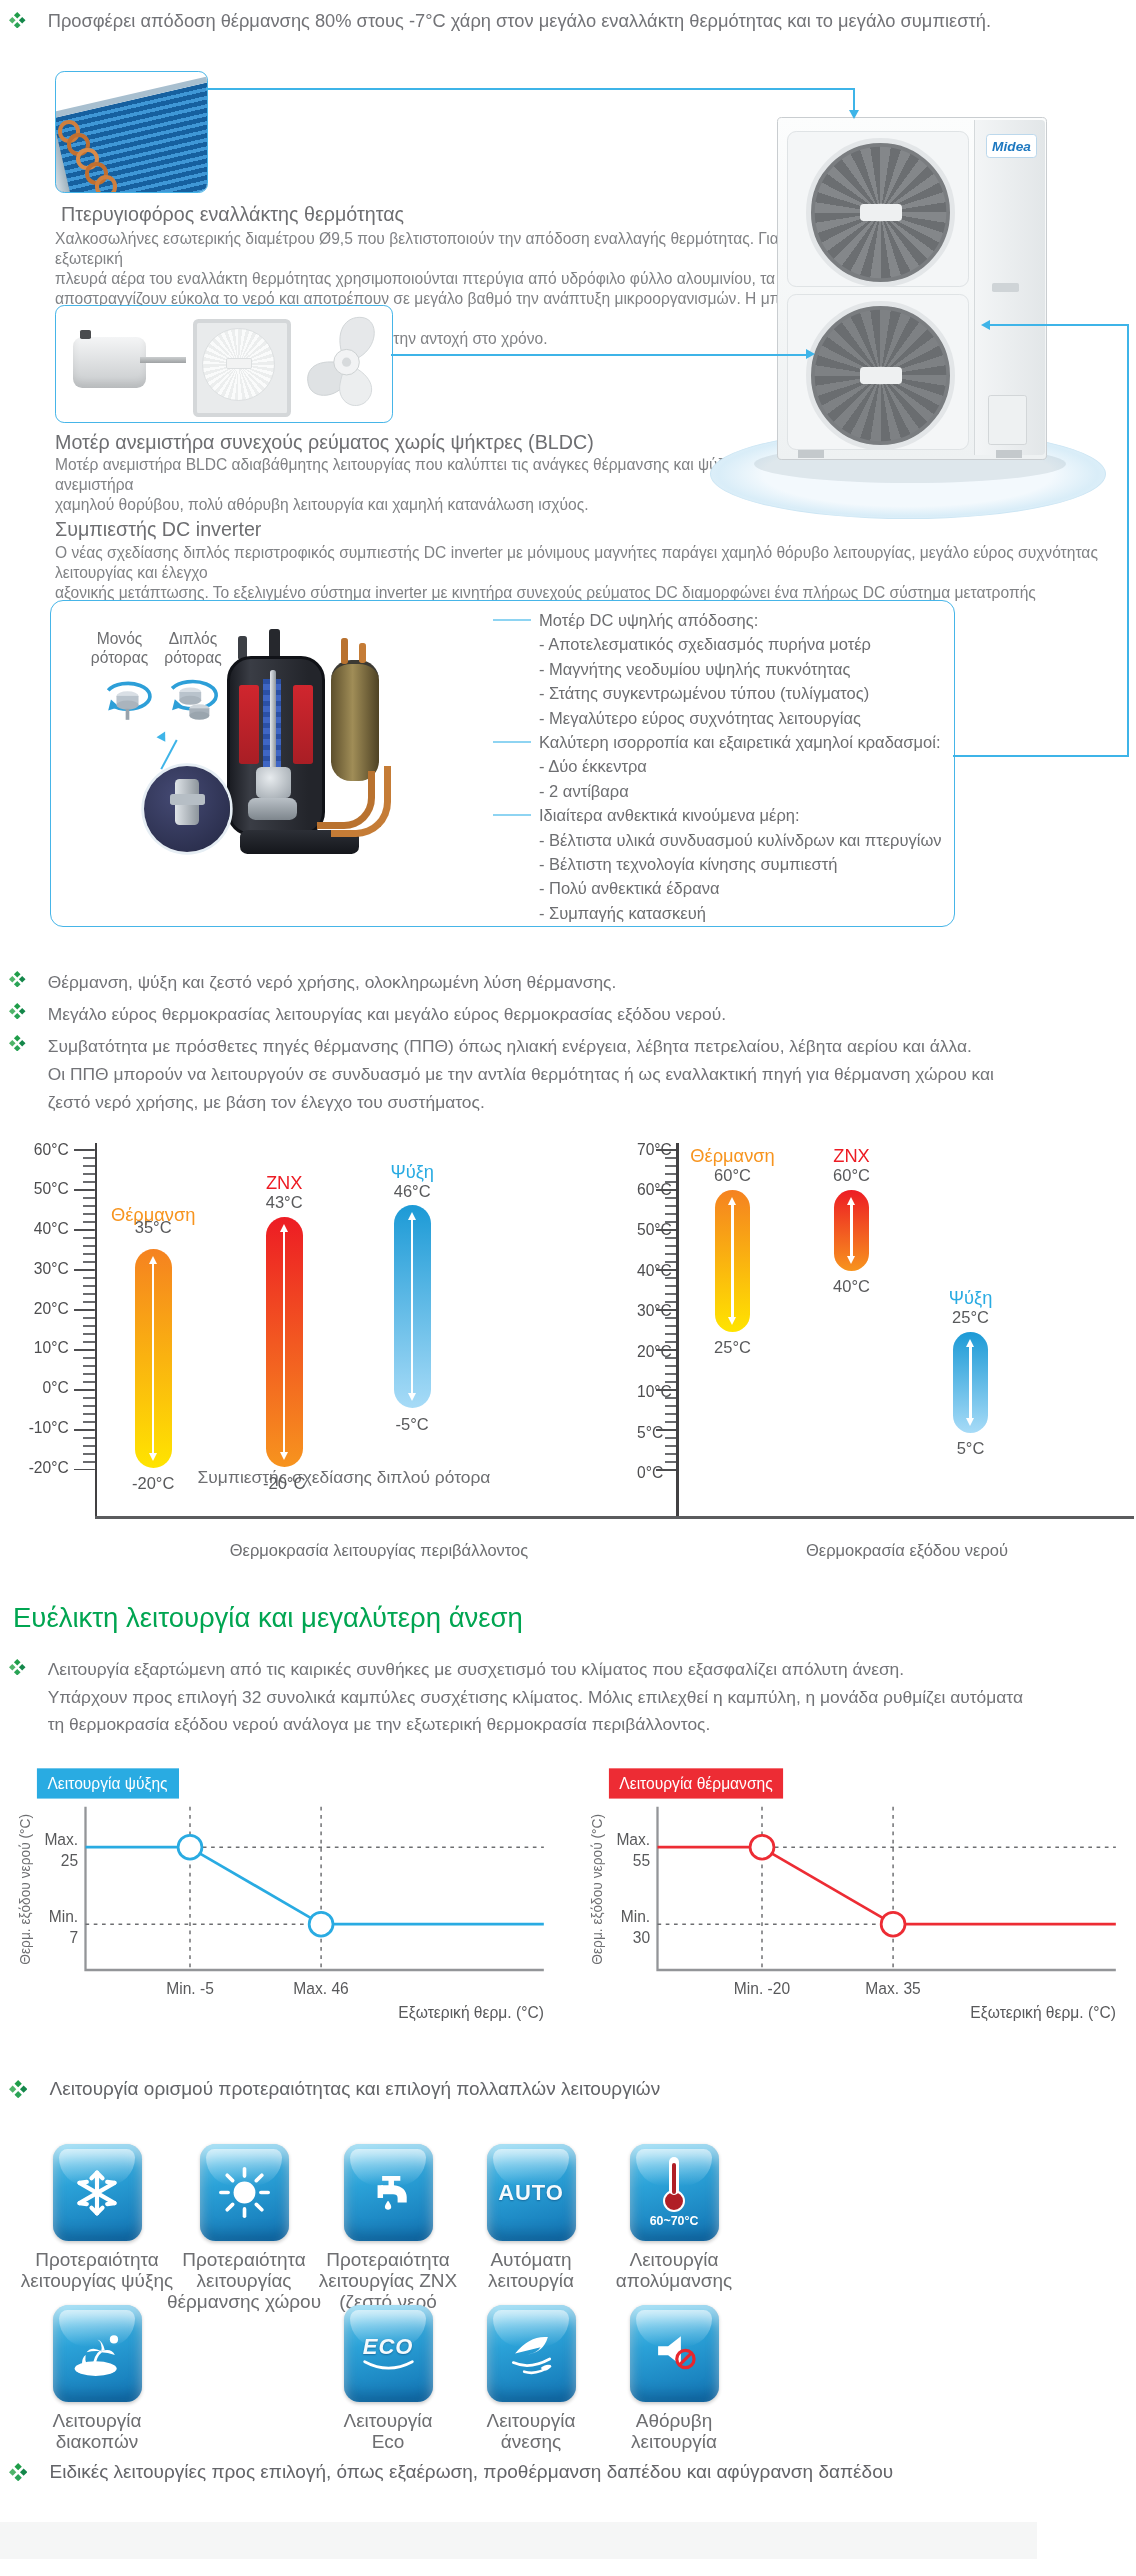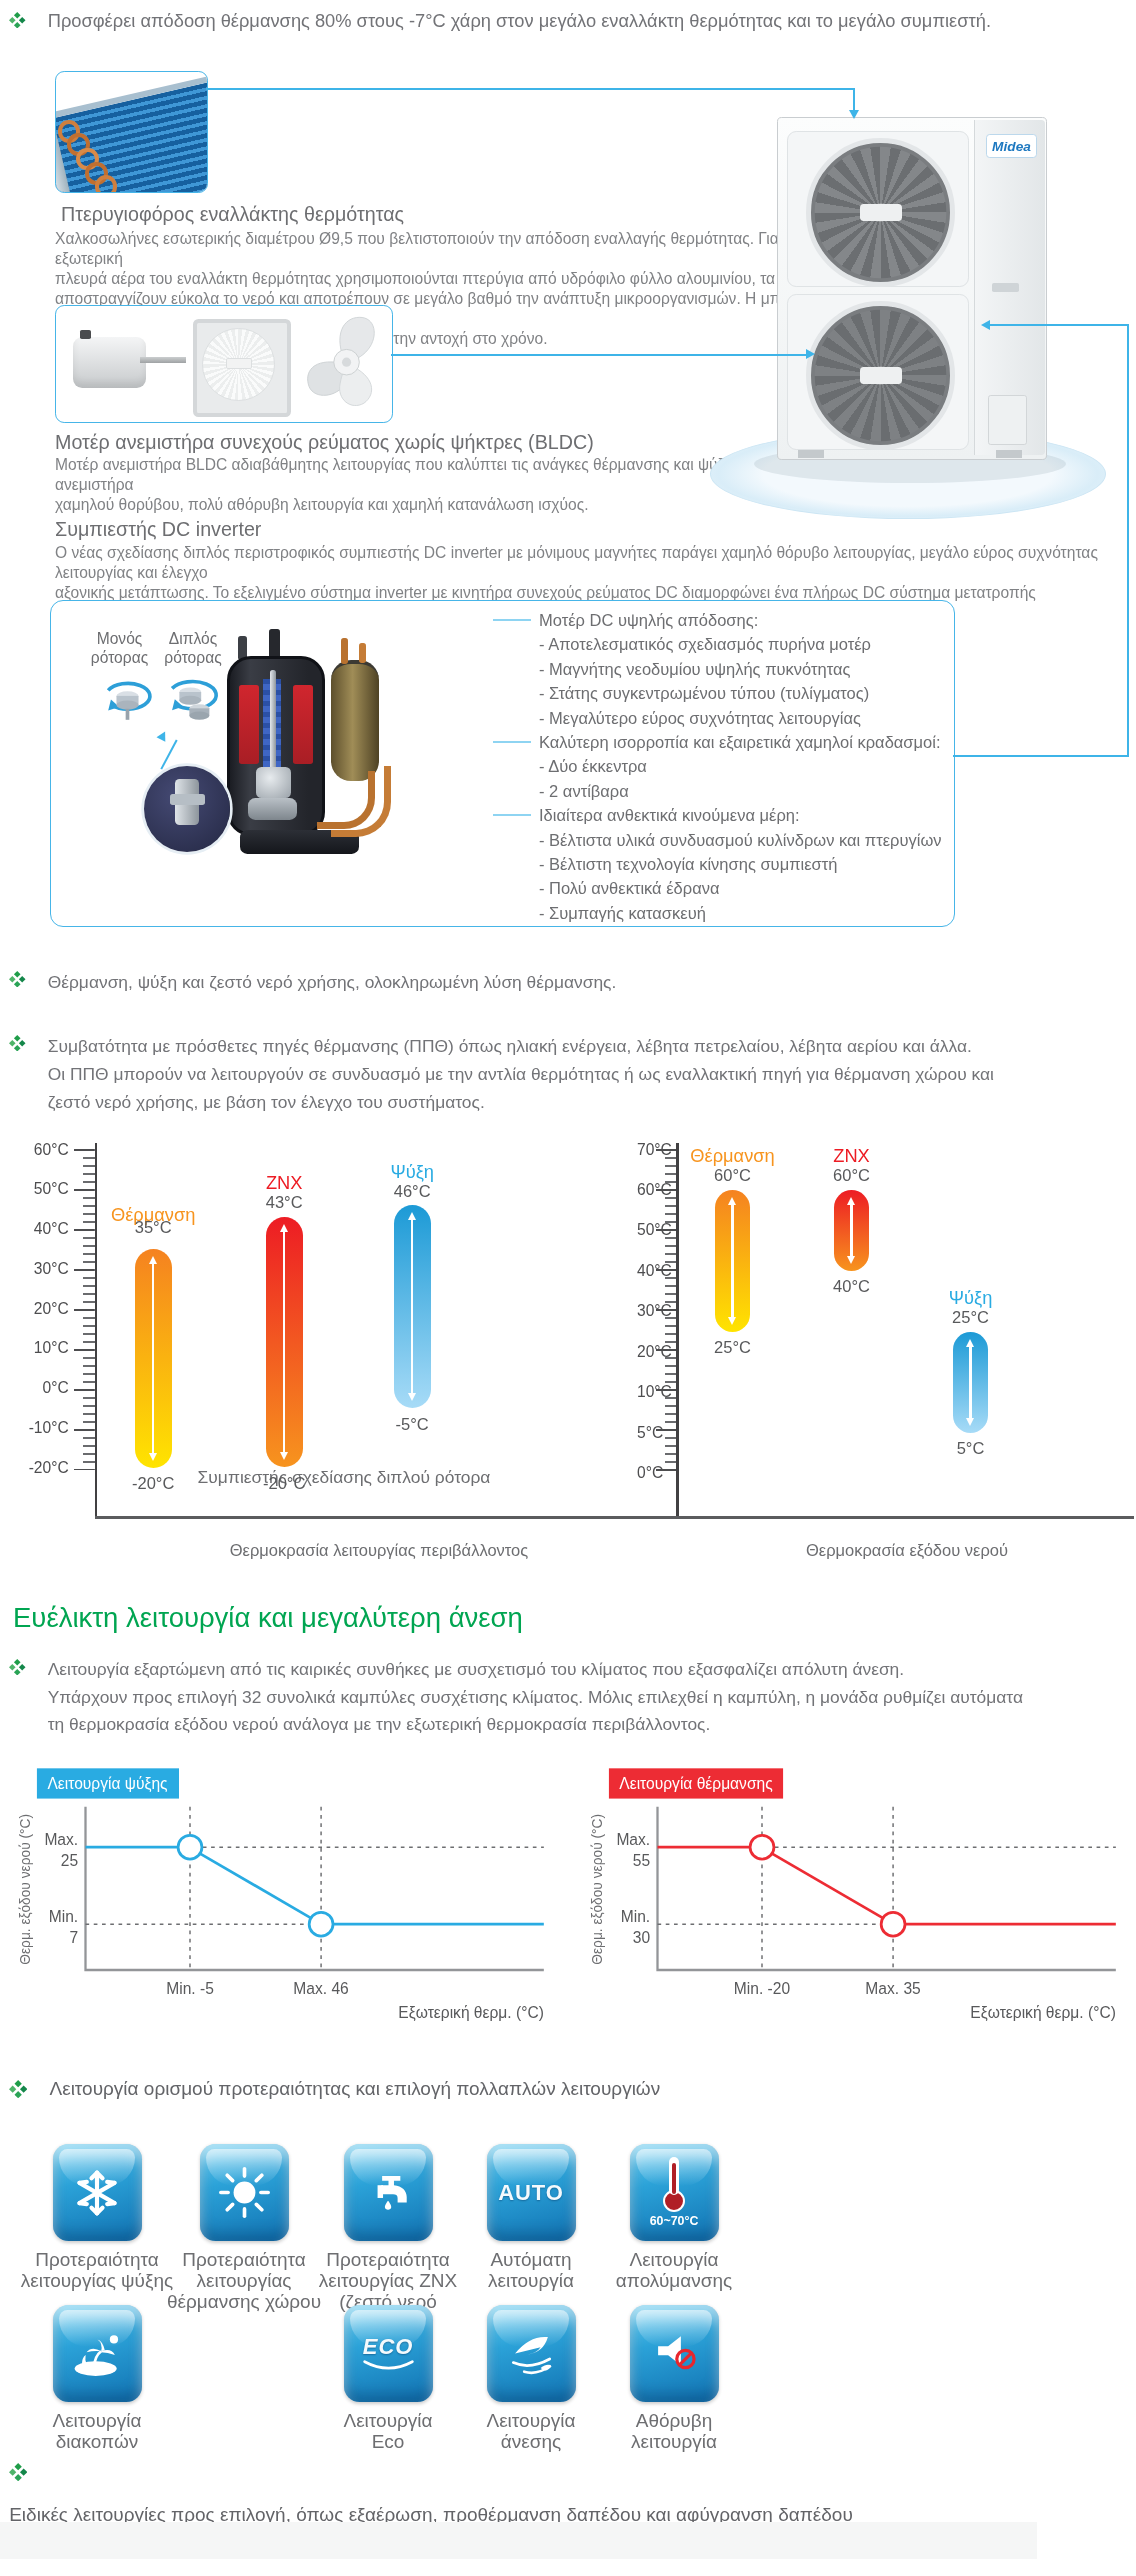--- a/index.html
+++ b/index.html
@@ -222,20 +222,31 @@
     <svg class="dmd" width="16.5" height="16.5" viewBox="0 0 20 20">
         <g>
           <polygon points="10,0 14,4 10,8 6,4" fill="#1f9d49"></polygon>
           <polygon points="4,6 8,10 4,14 0,10" fill="#4fb46a"></polygon>
           <polygon points="16,6 20,10 16,14 12,10" fill="#14874a"></polygon>
           <polygon points="10,12 14,16 10,20 6,16" fill="#2aa356"></polygon>
         </g>
       </svg>
     <span class="pre">Θέρμανση, ψύξη και ζεστό νερό χρήσης, ολοκληρωμένη λύση θέρμανσης.</span>
   </div>
+  <div class="bullet-row b19" style="left:9.2px;top:1000px;width:1109px;">
+    <svg class="dmd" width="16.5" height="16.5" viewBox="0 0 20 20">
+        <g>
+          <polygon points="10,0 14,4 10,8 6,4" fill="#1f9d49"></polygon>
+          <polygon points="4,6 8,10 4,14 0,10" fill="#4fb46a"></polygon>
+          <polygon points="16,6 20,10 16,14 12,10" fill="#14874a"></polygon>
+          <polygon points="10,12 14,16 10,20 6,16" fill="#2aa356"></polygon>
+        </g>
+      </svg>
+    <span class="pre">Μεγάλο εύρος θερμοκρασίας λειτουργίας και μεγάλο εύρος θερμοκρασίας εξόδου νερού.</span>
+  </div>
   <div class="bullet-row b19" style="left:9.2px;top:1032px;width:1109px;">
     <svg class="dmd" width="16.5" height="16.5" viewBox="0 0 20 20">
         <g>
           <polygon points="10,0 14,4 10,8 6,4" fill="#1f9d49"></polygon>
           <polygon points="4,6 8,10 4,14 0,10" fill="#4fb46a"></polygon>
           <polygon points="16,6 20,10 16,14 12,10" fill="#14874a"></polygon>
           <polygon points="10,12 14,16 10,20 6,16" fill="#2aa356"></polygon>
         </g>
       </svg>
     <span class="pre">Συμβατότητα με πρόσθετες πηγές θέρμανσης (ΠΠΘ) όπως ηλιακή ενέργεια, λέβητα πετρελαίου, λέβητα αερίου και άλλα.
@@ -538,21 +549,21 @@
       <svg width="51" height="51" viewBox="0 0 56 56" style="z-index:1;">
           <polygon points="10,20 21,20 35,9 35,41 21,30 10,30" fill="#fff"></polygon>
           <circle cx="40" cy="34" r="9.5" stroke="#e8262d" stroke-width="3.5" fill="none"></circle>
           <line x1="33.5" y1="40.5" x2="46.5" y2="27.5" stroke="#e8262d" stroke-width="3.5"></line>
         </svg>
     </div>
     <div class="flabel">Αθόρυβη
 λειτουργία</div>
   </div>
 
-  <div class="bullet-row b21" style="left:9.2px;top:2460px;width:1109px;flex-direction:column;">
+  <div class="bullet-row b21" style="left:9.2px;top:2460px;width:1109px;">
     <svg class="dmd" width="18.3" height="18.3" viewBox="0 0 20 20">
         <g>
           <polygon points="10,0 14,4 10,8 6,4" fill="#1f9d49"></polygon>
           <polygon points="4,6 8,10 4,14 0,10" fill="#4fb46a"></polygon>
           <polygon points="16,6 20,10 16,14 12,10" fill="#14874a"></polygon>
           <polygon points="10,12 14,16 10,20 6,16" fill="#2aa356"></polygon>
         </g>
       </svg>
     <span>Ειδικές λειτουργίες προς επιλογή, όπως εξαέρωση, προθέρμανση δαπέδου και αφύγρανση δαπέδου</span>
   </div>

